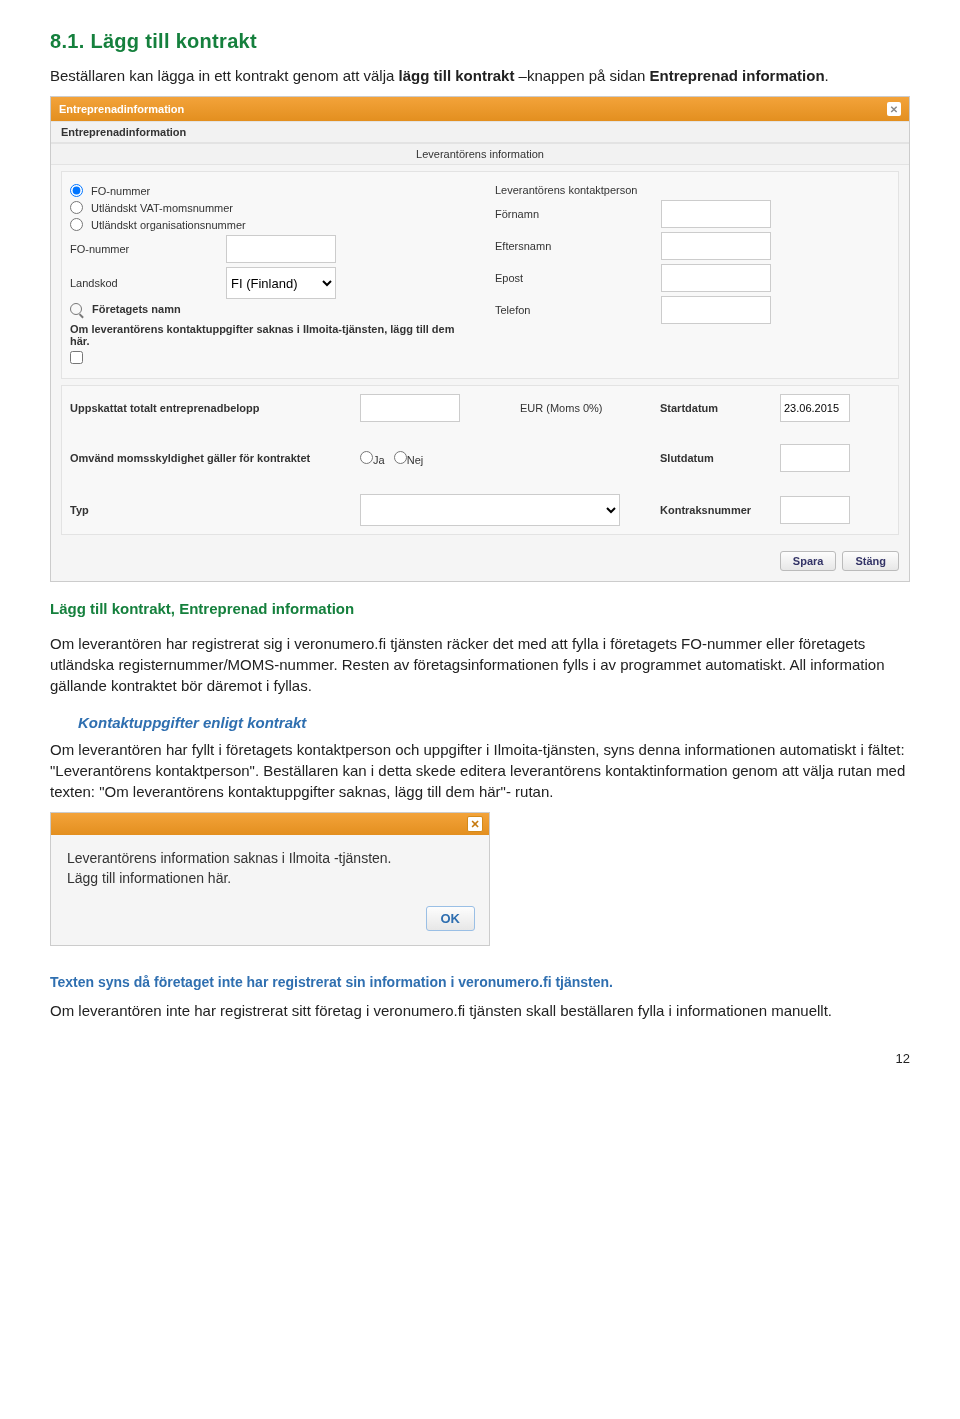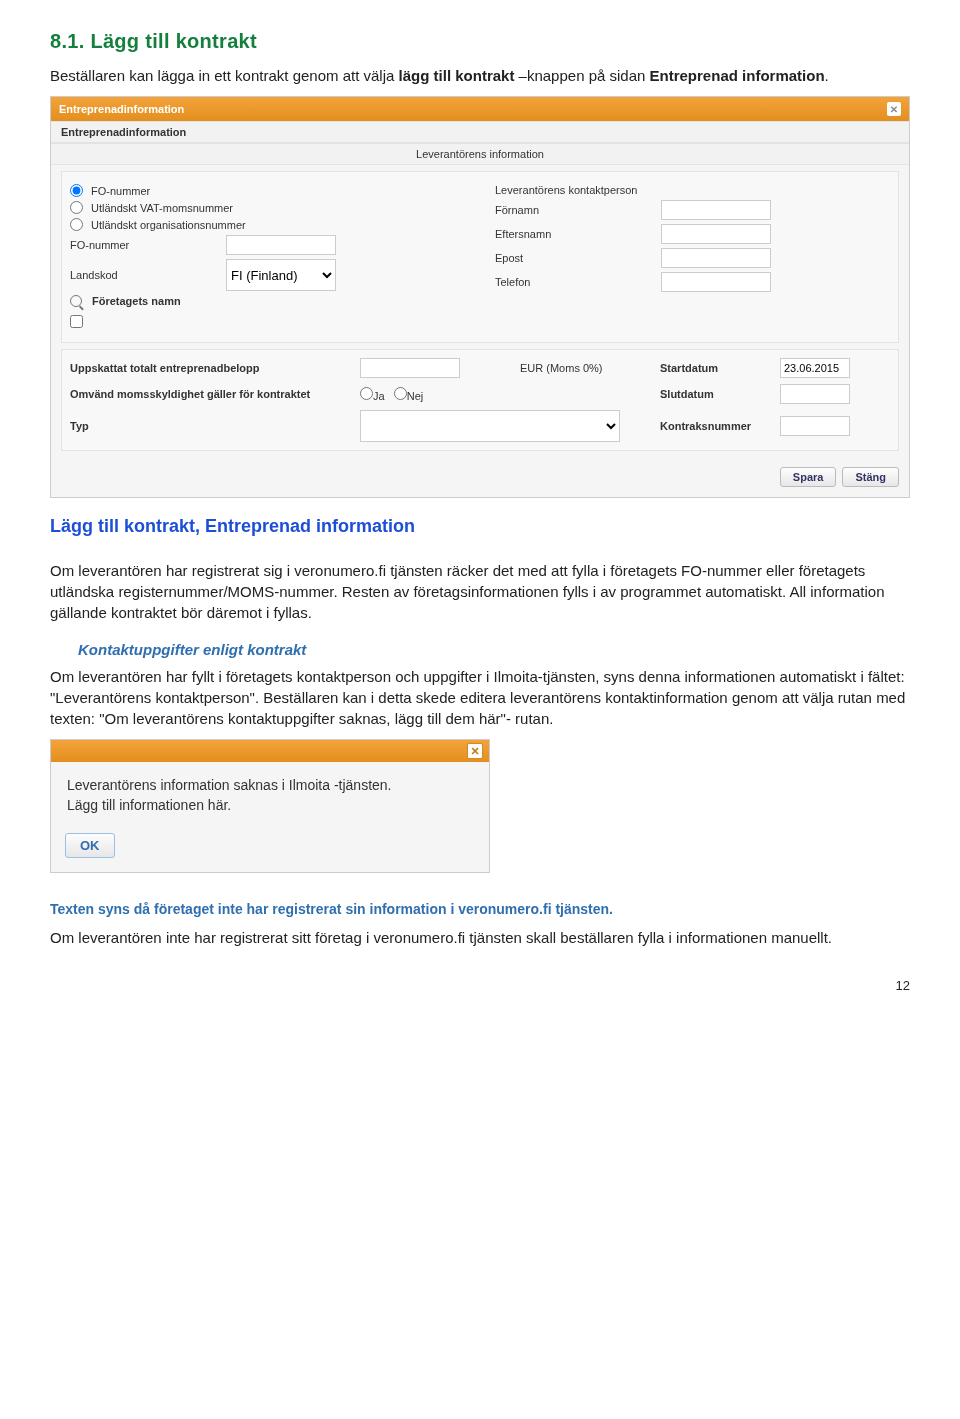--- a/index.html
+++ b/index.html
@@ -17,24 +17,24 @@
     margin-bottom: 12px;
     letter-spacing: 0.3px;
   }
   .body-text {
     font-size: 15px;
     line-height: 1.4;
     margin-bottom: 10px;
   }
   .body-text b { font-weight: bold; }
   .h2 {
-    color: #1d4ed8;
-    font-size: 18px;
-    font-weight: bold;
-    margin: 18px 0 23px 0;
+    color: #15803d;
+    font-size: 15px;
+    font-weight: bold;
+    margin: 18px 0 16px 0;
   }
   .h3 {
     color: #2f6fb0;
     font-size: 15px;
     font-weight: bold;
     font-style: italic;
     margin: 18px 0 8px 0;
     padding-left: 28px;
   }
   .caption {
@@ -99,21 +99,21 @@
     gap: 6px;
   }
   .shot1 .fld label {
     width: 170px;
     font-size: 11px;
   }
   .shot1 .fld label.short { width: 150px; }
   .shot1 .col-right .fld label { width: 160px; }
   .shot1 input[type="text"] {
     border: 1px solid #ccc;
-    height: 20px;
+    height: 28px;
     font-size: 11px;
     padding: 0 3px;
   }
   .shot1 select {
     border: 1px solid #ccc;
     height: 32px;
     font-size: 13px;
     background: #fff;
   }
   .shot1 .radio { margin-right: 2px; }
@@ -141,21 +141,21 @@
   }
   .shot1 .panel2 {
     background: #f8f8f8;
     border: 1px solid #e3e3e3;
     margin: 6px 10px;
     padding: 8px;
   }
   .shot1 .grid2 {
     display: grid;
     grid-template-columns: 290px 160px 140px 1fr 110px;
-    row-gap: 6px;
+    row-gap: 22px;
     align-items: center;
   }
   .shot1 .grid2 .lbl { font-weight: bold; font-size: 11px; }
   .shot1 .grid2 .val { font-size: 11px; }
   .shot1 .btnbar {
     display: flex;
     justify-content: flex-end;
     gap: 6px;
     padding: 10px;
   }
@@ -198,21 +198,21 @@
     color: #c77a10;
     font-weight: bold;
     font-size: 11px;
   }
   .shot2 .msg {
     padding: 14px 16px 10px 16px;
     line-height: 1.4;
   }
   .shot2 .bb {
     display: flex;
-    justify-content: flex-start;
+    justify-content: flex-end;
     padding: 8px 14px 14px 14px;
   }
   .shot2 .okbtn {
     background: linear-gradient(#fdfdfd, #e7e7e7);
     border: 1px solid #9abfe5;
     border-radius: 3px;
     padding: 4px 14px;
     font-size: 13px;
     font-weight: bold;
     color: #2f6fb0;
@@ -256,20 +256,21 @@
             <input type="text" style="width: 110px;">
           </div>
         <div class="fld">
             <label class="short">Landskod</label>
             <select style="width:110px"><option>FI (Finland)</option></select>
           </div>
         <div class="fld">
             <span class="search-icon"></span>
             <label class="short" style="width:132px;font-weight:bold">Företagets namn</label>
           </div>
+        <div class="note">Om leverantörens kontaktuppgifter saknas i Ilmoita-tjänsten, lägg till dem här.</div>
         <div style="padding:4px 0"><input type="checkbox" style=""></div>
       </div>
       <div class="col col-right">
         <div class="fld">
             <label>Leverantörens kontaktperson</label>
           </div>
         <div class="fld">
             <label>Förnamn</label>
             <input type="text" style="width: 110px;">
           </div>

